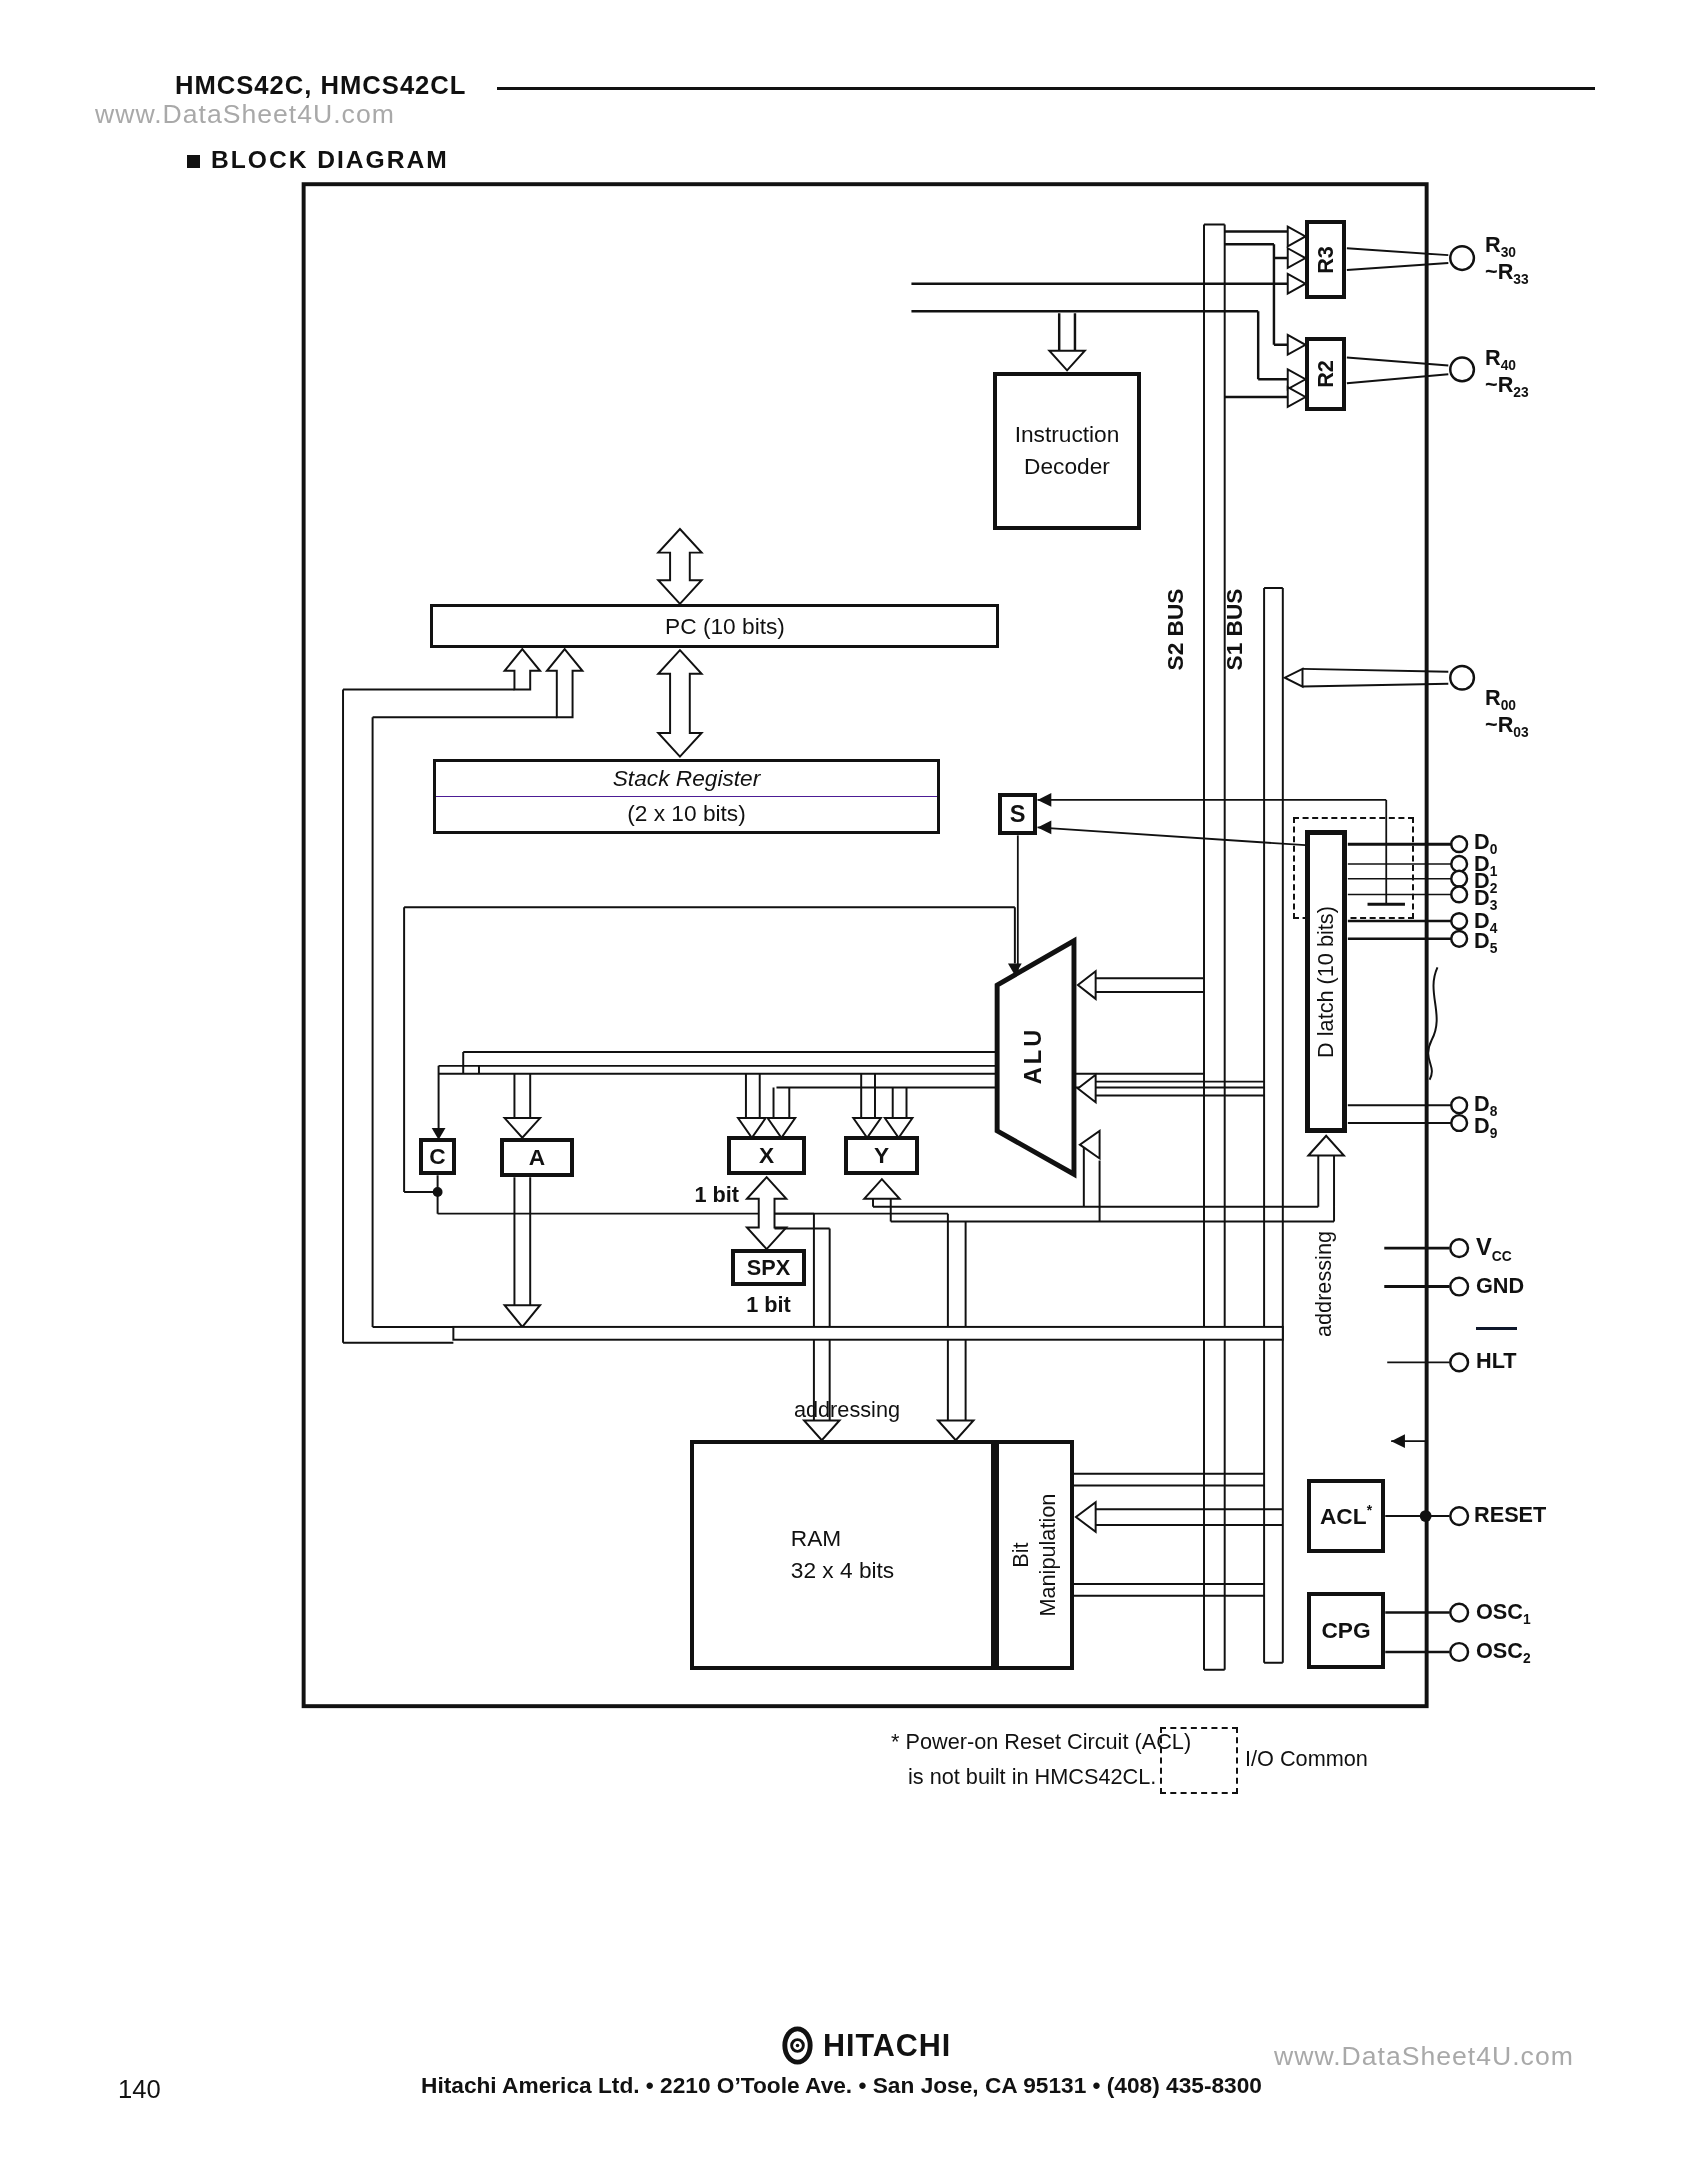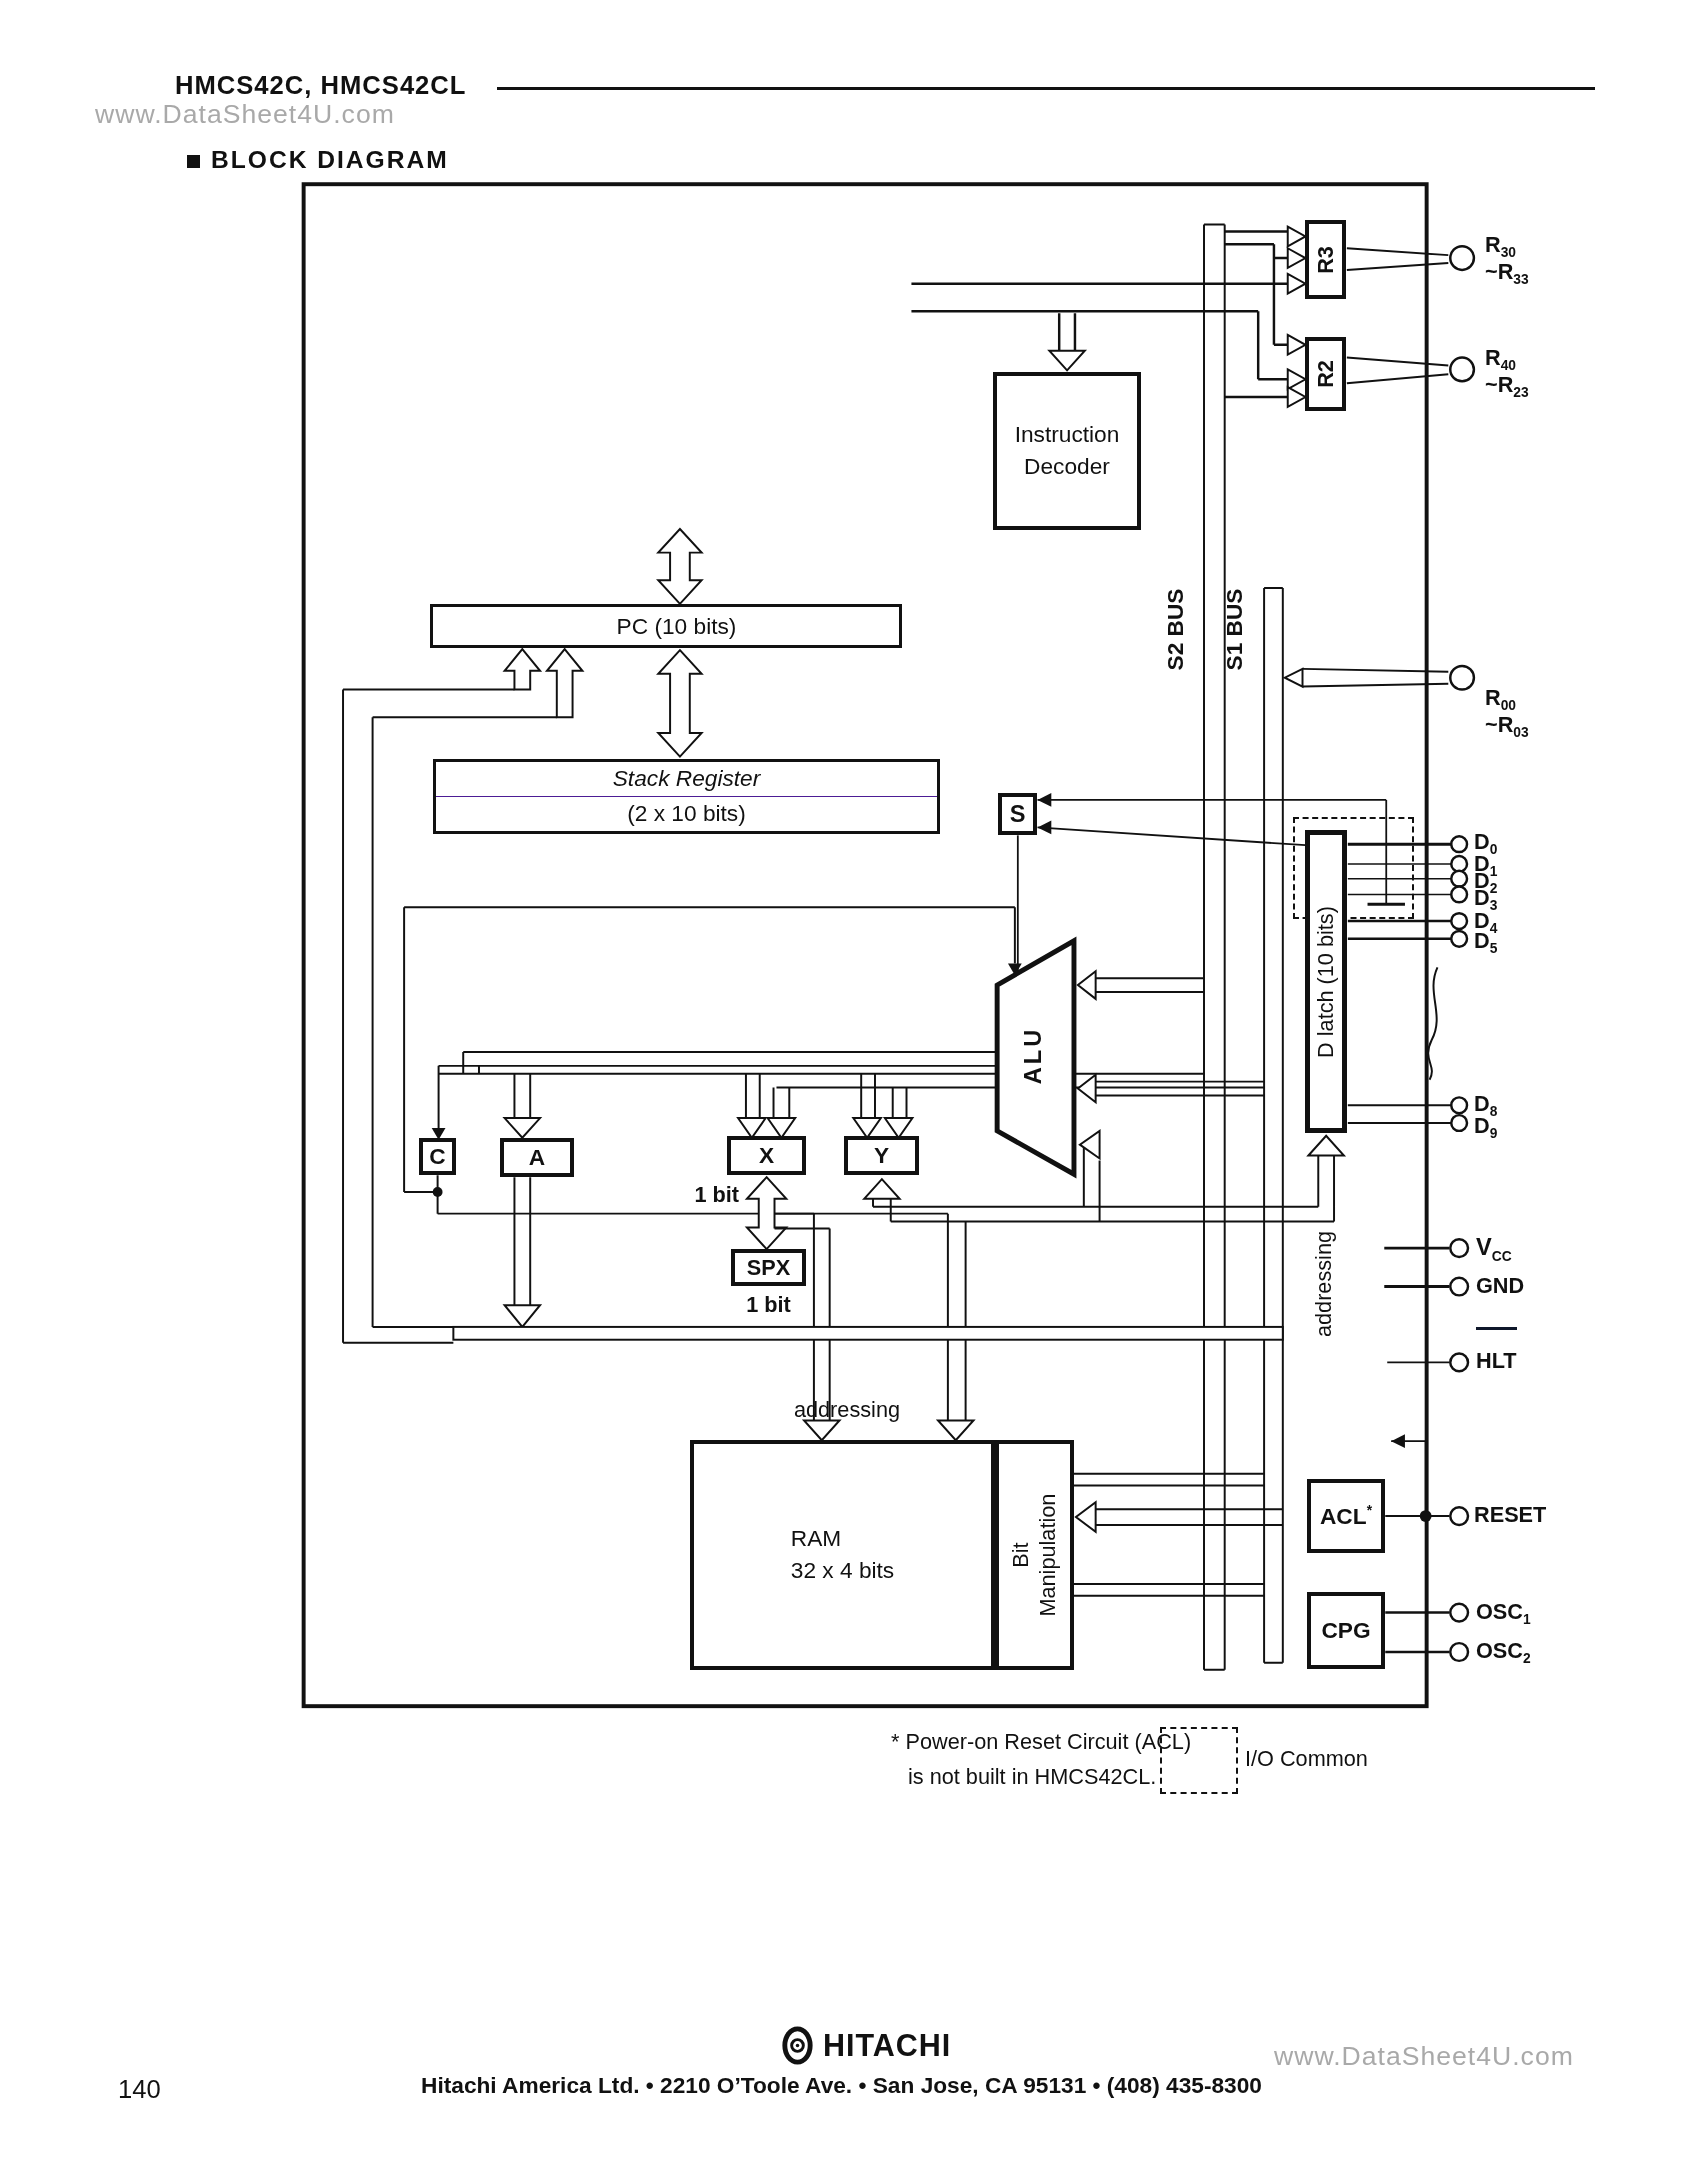--- a/index.html
+++ b/index.html
@@ -223,21 +223,21 @@
   <div class="dash" style="left:1160px;top:1727px;width:74px;height:63px;z-index:3;"></div>
 
 
   <div class="blk" style="left:993px;top:372px;width:148px;height:158px;">
     <div style="font-weight:normal;font-size:22.7px;line-height:1.4;">
       <div>Instruction</div>
       <div>Decoder</div>
     </div>
   </div>
 
-  <div class="blk thin" style="left:430px;top:604px;width:472px;height:44px;font-weight:normal;font-size:22.7px;padding-left:21px;">
+  <div class="blk thin" style="left:430px;top:604px;width:569px;height:44px;font-weight:normal;font-size:22.7px;padding-left:21px;">
     <span>PC (10 bits)</span>
   </div>
 
   <div class="blk thin" style="left:433px;top:759px;width:507px;height:75px;padding:0;flex-direction:column;font-weight:normal;font-size:22.7px;">
     <div style="width:100%;height:50%;display:flex;align-items:center;justify-content:center;border-bottom:1px solid #4c1d95;box-sizing:border-box;font-style:italic;">
         <span>Stack Register</span>
       </div>
     <div style="width:100%;height:50%;display:flex;align-items:center;justify-content:center;">
         <span>(2 x 10 bits)</span>
       </div>

